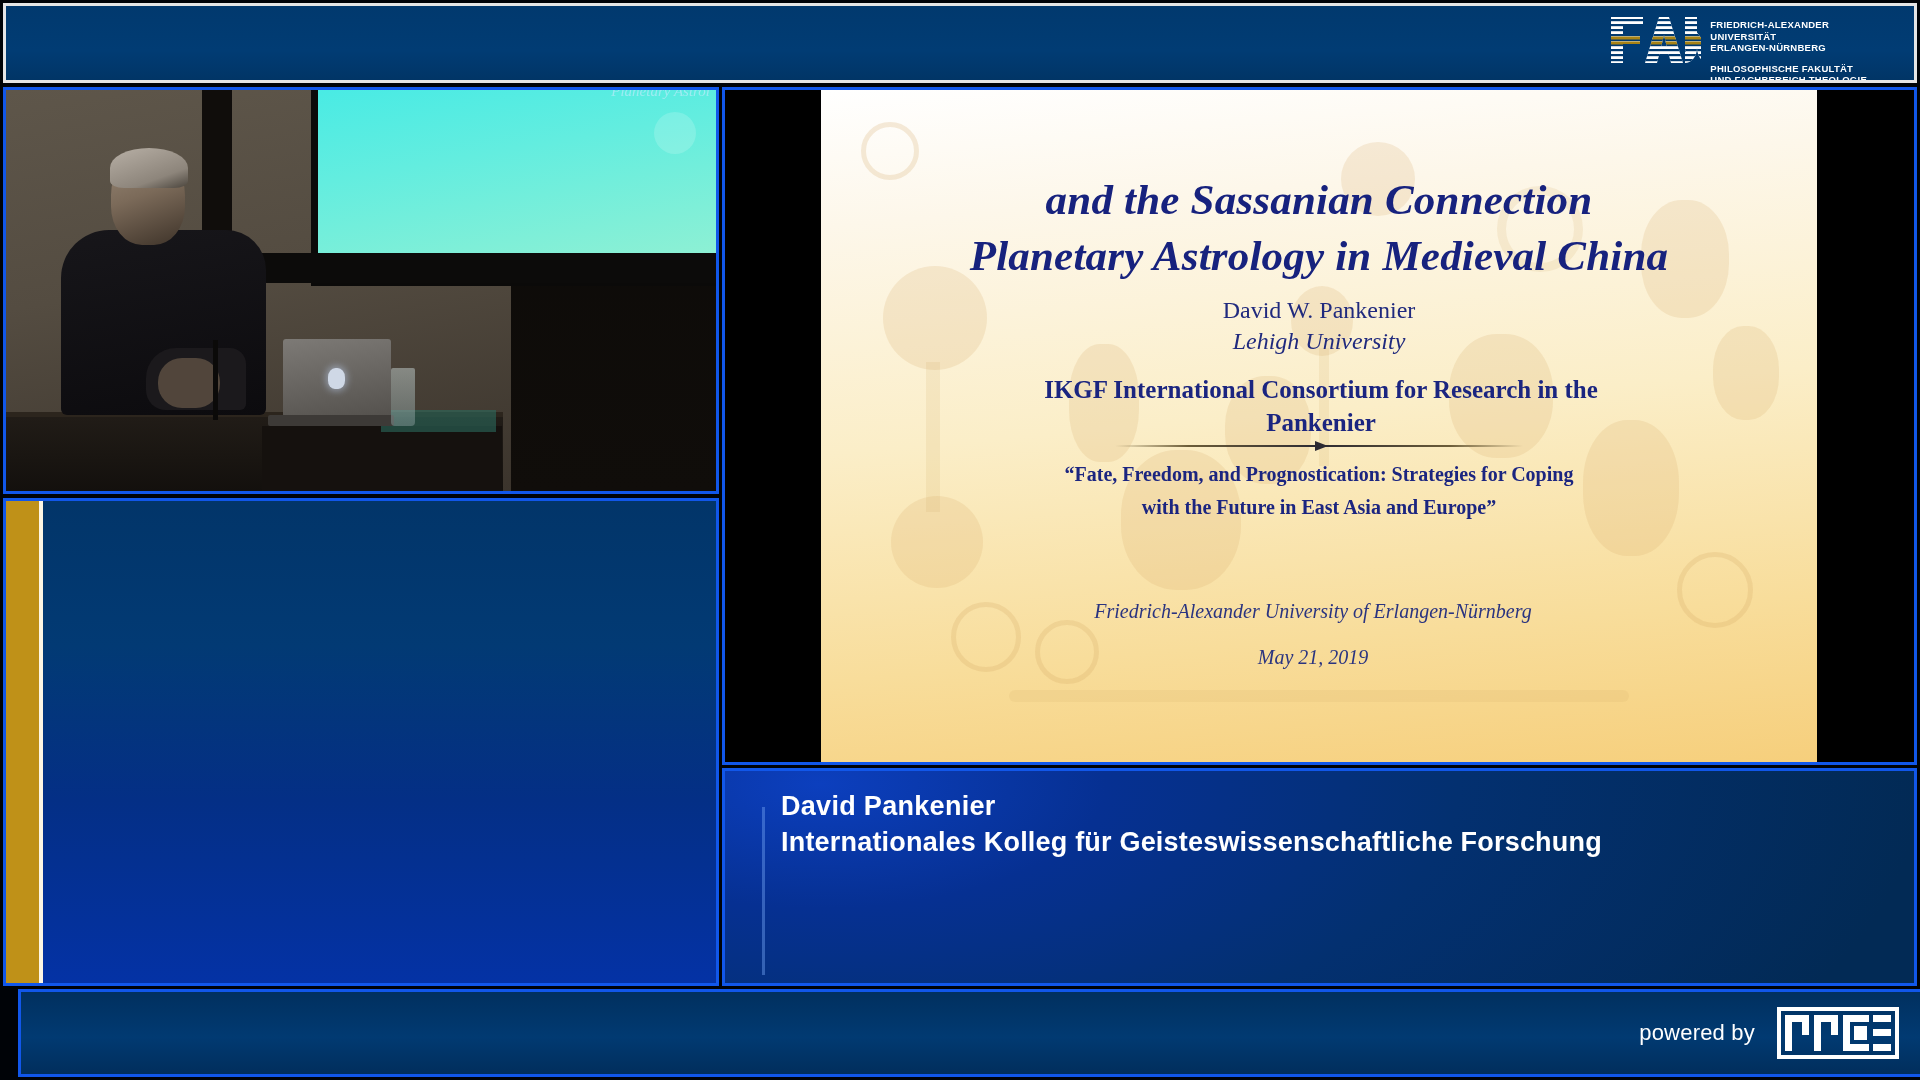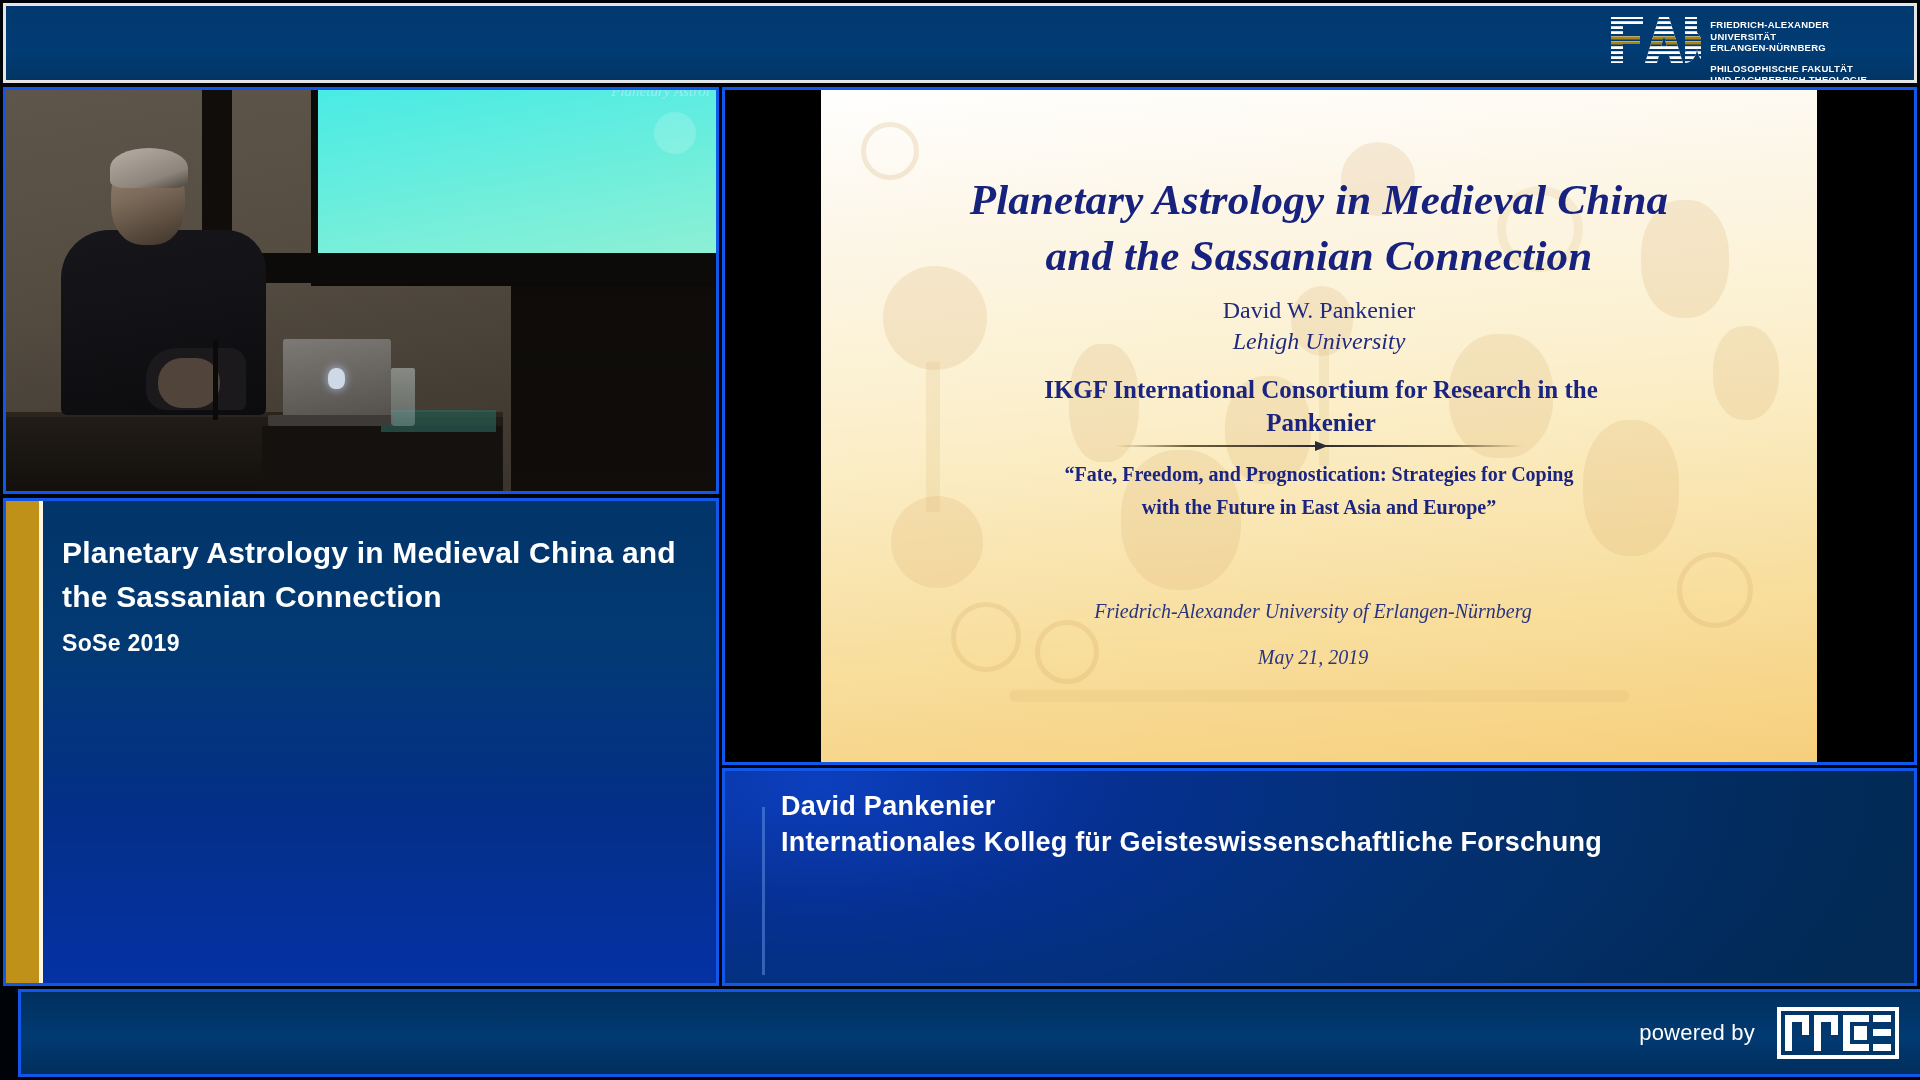--- a/index.html
+++ b/index.html
@@ -544,22 +544,22 @@
       <div class="wm" style="left:520px; top:52px;  width:74px;  height:74px;"></div>
       <div class="wm" style="left:628px; top:244px; width:104px; height:124px; border-radius:46%;"></div>
       <div class="wm-ring" style="left:676px; top:96px; width:86px; height:86px;"></div>
       <div class="wm" style="left:762px; top:330px; width:96px;  height:136px; border-radius:46%;"></div>
       <div class="wm" style="left:820px; top:110px; width:88px;  height:118px; border-radius:46%;"></div>
       <div class="wm-spiral" style="left:856px; top:462px; width:76px; height:76px;"></div>
       <div class="wm" style="left:892px; top:236px; width:66px;  height:94px; border-radius:46%;"></div>
       <div class="wm-rect" style="left:188px; top:600px; width:620px; height:12px; border-radius:6px;"></div>
 
       <div class="slide-title">
+        <div>and the Sassanian Connection</div>
         <div>Planetary Astrology in Medieval China</div>
-        <div>and the Sassanian Connection</div>
       </div>
 
       <div class="slide-author">
         <div>David W. Pankenier</div>
         <div class="aff">Lehigh University</div>
       </div>
 
       <div class="slide-consortium">
         <div>IKGF International Consortium for Research in the</div>
         <div>Pankenier</div>
@@ -576,24 +576,20 @@
         <div>Friedrich-Alexander University of  Erlangen-Nürnberg</div>
         <div>May 21, 2019</div>
       </div>
 
     </div>
   </div>
 
   <div class="title-panel">
     <div class="gold-bar"></div>
     <div class="gold-bar-edge"></div>
-    <div class="title-text">
-      <div class="lecture-title">Planetary Astrology in Medieval China and the Sassanian Connection</div>
-      <div class="lecture-term">SoSe 2019</div>
-    </div>
   </div>
 
   <div class="speaker-panel">
     <div class="speaker-divider"></div>
     <div class="speaker-name">David Pankenier</div>
     <div class="speaker-org">Internationales Kolleg für Geisteswissenschaftliche Forschung</div>
   </div>
 
   <div class="footer">
     <div class="powered-wrap">

